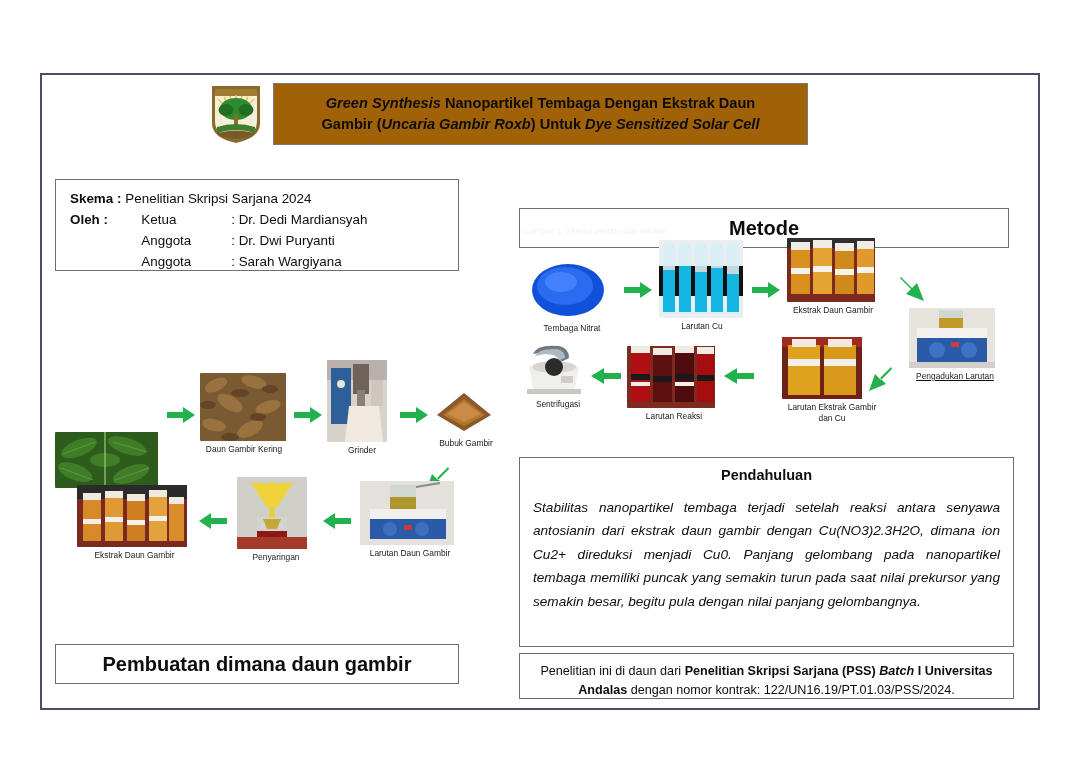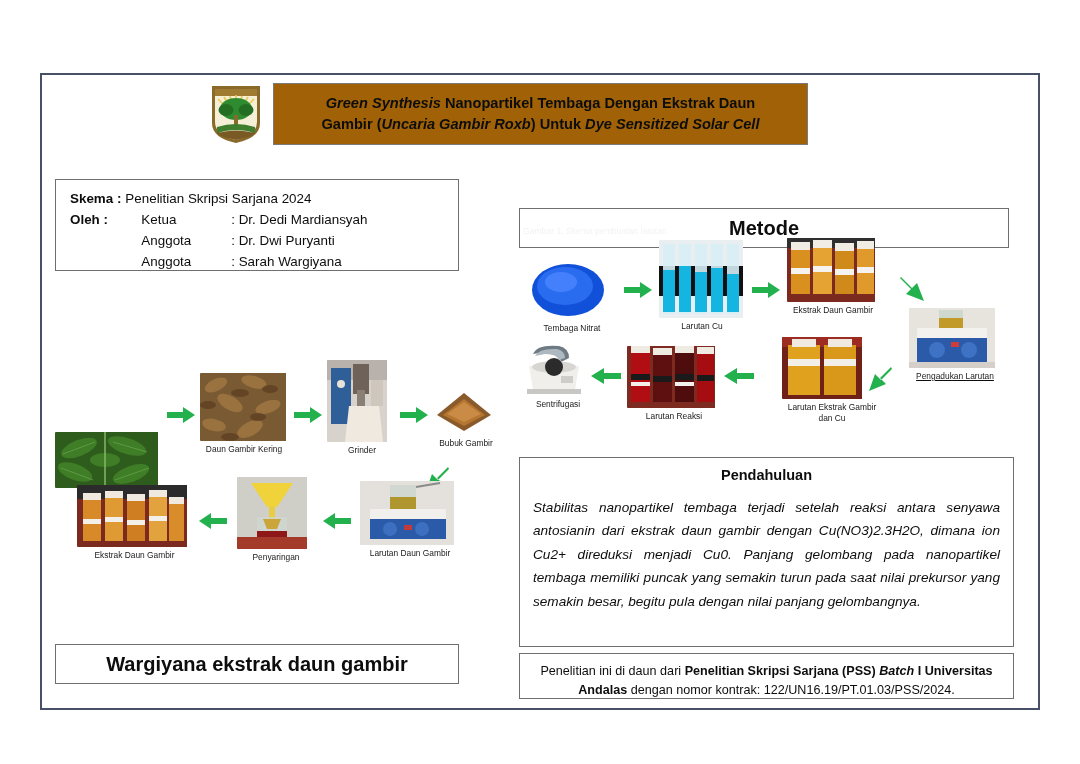--- a/index.html
+++ b/index.html
@@ -295,21 +295,21 @@
           <circle cx="30" cy="48" r="7" fill="#3c6fc0"></circle>
           <circle cx="62" cy="48" r="7" fill="#3c6fc0"></circle>
           <rect x="44" y="44" width="8" height="5" fill="#c23a3a"></rect>
           <line x1="56" y1="6" x2="80" y2="2" stroke="#8a8a8a" stroke-width="2"></line>
         </svg>
       </span>
       <div class="cap">Larutan Daun Gambir</div>
     </div>
   </div>
 
-  <div class="box hdr pembuatan">Wargiyana ekstrak daun gambir</div>
+  <div class="box hdr pembuatan">Pembuatan dimana daun gambir</div>
 
   <div class="box hdr metode">Metode</div>
   <div class="ghost">Gambar 1. Skema pembuatan larutan</div>
 
   <div class="flow-right">
 
     <div class="node" style="left:8px;top:20px;width:90px;">
       <span class="pic">
         <svg width="82" height="60" viewBox="0 0 82 60">
           <rect width="82" height="60" fill="#ffffff"></rect>

